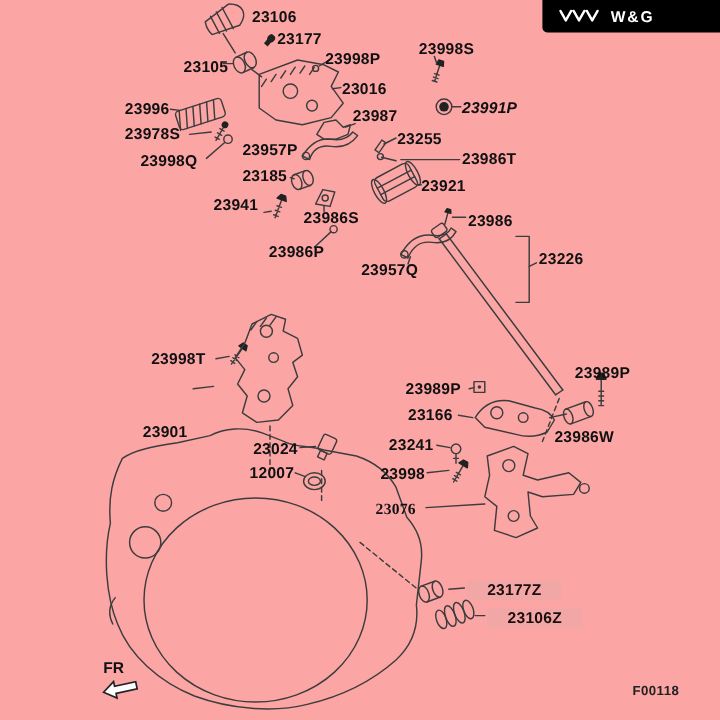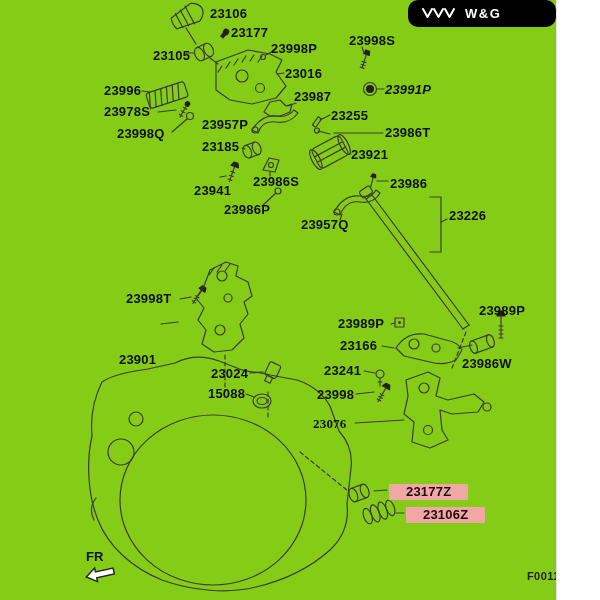--- a/index.html
+++ b/index.html
@@ -1,32 +1,32 @@
 <!DOCTYPE html>
 <html style="--hl: #f2a7a7;"><head>
 <meta charset="utf-8">
 <style>
   html,body{margin:0;padding:0;background:#fff;}
   .stage{
-    position:relative;width:556px;height:600px;background:#84cc16;overflow:hidden;
+    position:relative;width:600px;height:600px;background:#fca5a5;overflow:hidden;
     font-family:"Liberation Sans",sans-serif;outline:1px solid #e2e2e2;
   }
   svg.art{position:absolute;left:0;top:0;}
   .labels-layer{position:absolute;left:0;top:0;width:600px;height:600px;}
   .part-label{
     position:absolute;font:700 13px/1.1 "Liberation Sans",sans-serif;
     color:#101010;letter-spacing:.2px;white-space:nowrap;
   }
   .part-label.hl{
     background:var(--hl,#f2a7a7);padding:1px 17px;color:#1d0d0d;
   }
   .brand{
     position:absolute;top:0;right:0;height:27px;width:148px;background:#000;
     color:#fff;display:flex;align-items:center;gap:9px;padding-left:14px;
-    box-sizing:border-box;border-bottom-left-radius:4px;border-radius:10px;
+    box-sizing:border-box;border-bottom-left-radius:4px;
   }
   .brand .txt{font:700 13px/1 "Liberation Sans",sans-serif;letter-spacing:1.5px;}
   .fr{
     position:absolute;left:86px;top:550px;color:#111;
     font:700 13px/1 "Liberation Sans",sans-serif;
   }
   .figcode{
     position:absolute;left:485px;top:571px;color:#222;
     font:600 11px/1 "Liberation Sans",sans-serif;letter-spacing:.4px;margin-left:42px;
   }
@@ -255,35 +255,35 @@
       <div class="part-label" style="left: 385px; top: 83px; font-style: italic;">23991P</div>
       <div class="part-label" style="left: 104px; top: 84px;">23996</div>
       <div class="part-label" style="left: 104px; top: 105px;">23978S</div>
       <div class="part-label" style="left: 117px; top: 127px;">23998Q</div>
       <div class="part-label" style="left: 294px; top: 90px;">23987</div>
       <div class="part-label" style="left: 202px; top: 118px;">23957P</div>
       <div class="part-label" style="left: 331px; top: 109px;">23255</div>
       <div class="part-label" style="left: 385px; top: 126px;">23986T</div>
       <div class="part-label" style="left: 202px; top: 140px;">23185</div>
       <div class="part-label" style="left: 351px; top: 148px;">23921</div>
-      <div class="part-label" style="left: 178px; top: 184px; margin-left: 16px;">23941</div>
+      <div class="part-label" style="left: 178px; top: 164px;">23941</div>
       <div class="part-label" style="left: 253px; top: 175px;">23986S</div>
       <div class="part-label" style="left: 390px; top: 177px;">23986</div>
       <div class="part-label" style="left: 224px; top: 203px; text-align: right;">23986P</div>
       <div class="part-label" style="left: 301px; top: 218px;">23957Q</div>
       <div class="part-label" style="left: 449px; top: 209px;">23226</div>
       <div class="part-label" style="left: 126px; top: 292px;">23998T</div>
       <div class="part-label" style="left: 119px; top: 317px; margin-top: 36px;">23901</div>
       <div class="part-label" style="left: 479px; top: 304px;">23989P</div>
       <div class="part-label" style="left: 338px; top: 317px;">23989P</div>
       <div class="part-label" style="left: 340px; top: 339px;">23166</div>
       <div class="part-label" style="left: 462px; top: 357px;">23986W</div>
       <div class="part-label" style="left: 211px; top: 367px;">23024</div>
       <div class="part-label" style="left: 324px; top: 364px;">23241</div>
-      <div class="part-label" style="left: 208px; top: 387px;">15088</div>
+      <div class="part-label" style="left: 208px; top: 387px;">12007</div>
       <div class="part-label" style="left: 317px; top: 388px;">23998</div>
       <div class="part-label" style="left: 313px; top: 417px; font-family: Liberation Serif, serif;">23076</div>
       <div class="part-label hl" style="left: 389px; top: 484px;">23177Z</div>
       <div class="part-label hl" style="left: 406px; top: 507px;">23106Z</div>
     </div>
 
   <div class="brand">
     <svg width="34" height="12" viewBox="0 0 34 12">
       <path d="M1 1 l4.5 8 4.5-8 M12 1 l4.5 8 4.5-8 M23 1 l4.5 8 4.5-8" stroke="#fff" stroke-width="2" fill="none" stroke-linecap="round" stroke-linejoin="round"></path>
     </svg>

